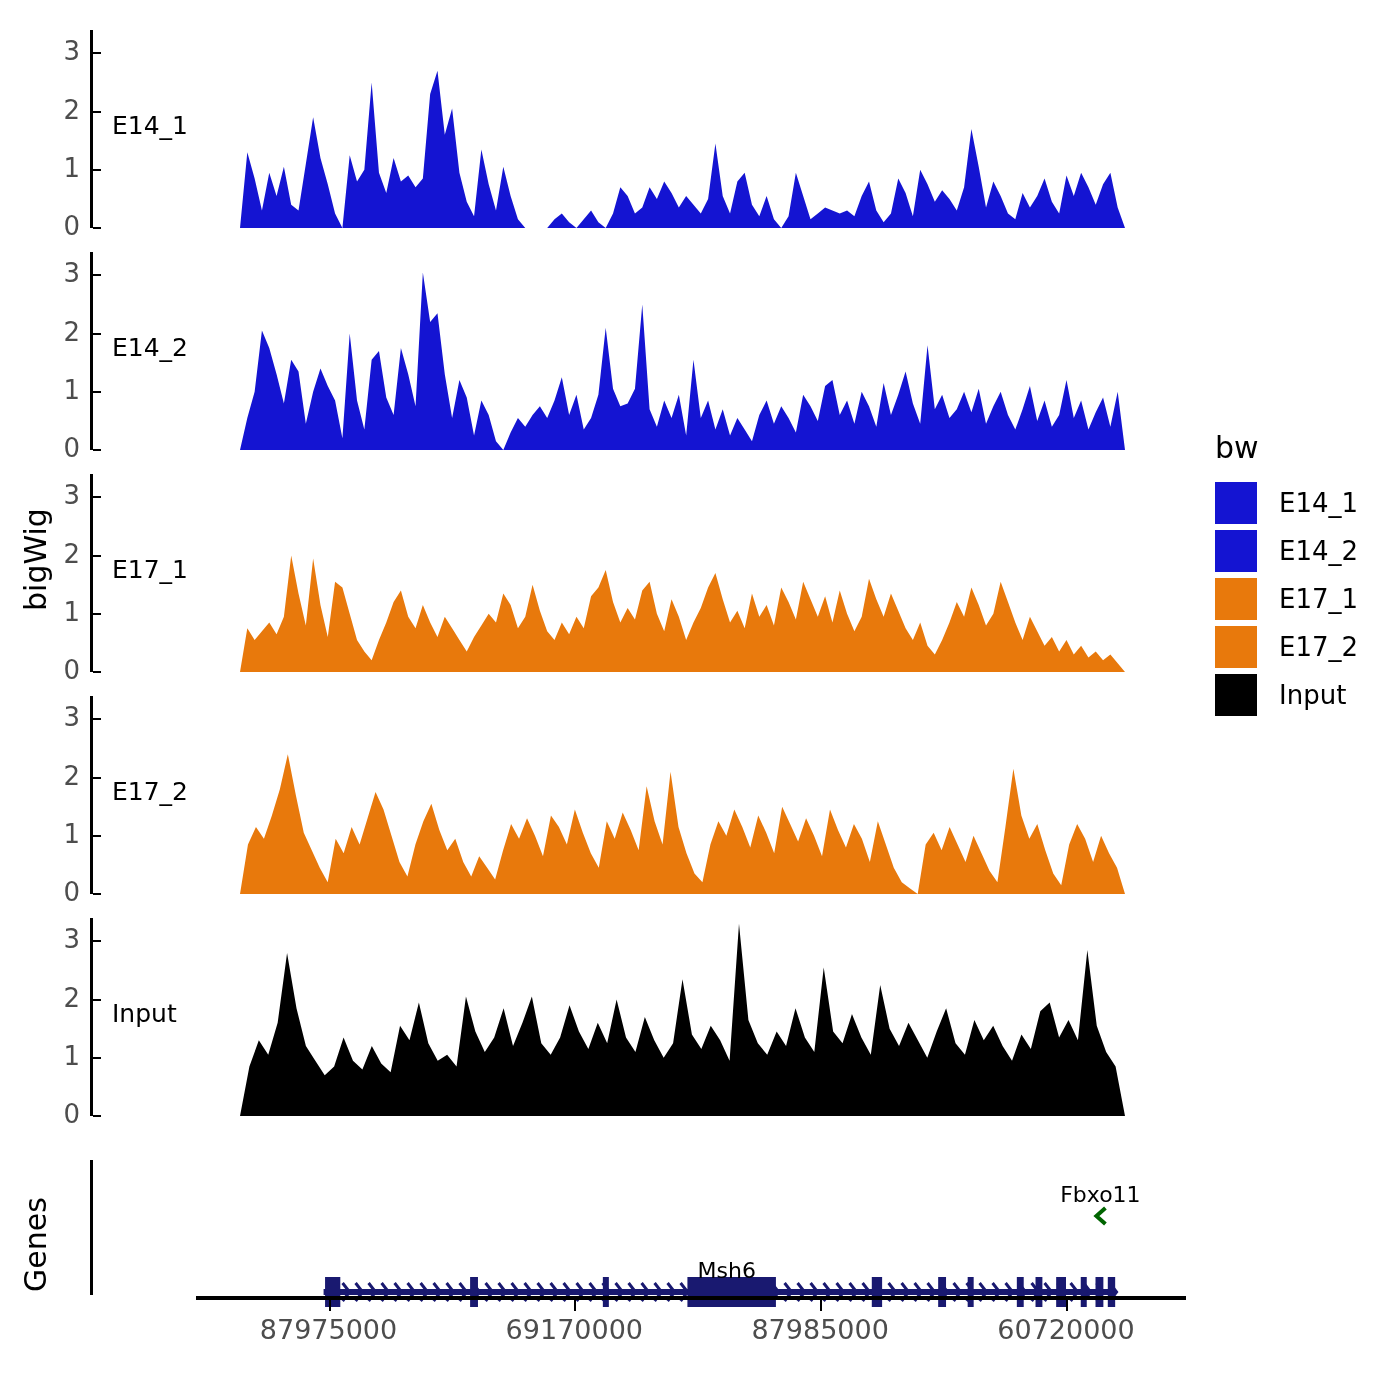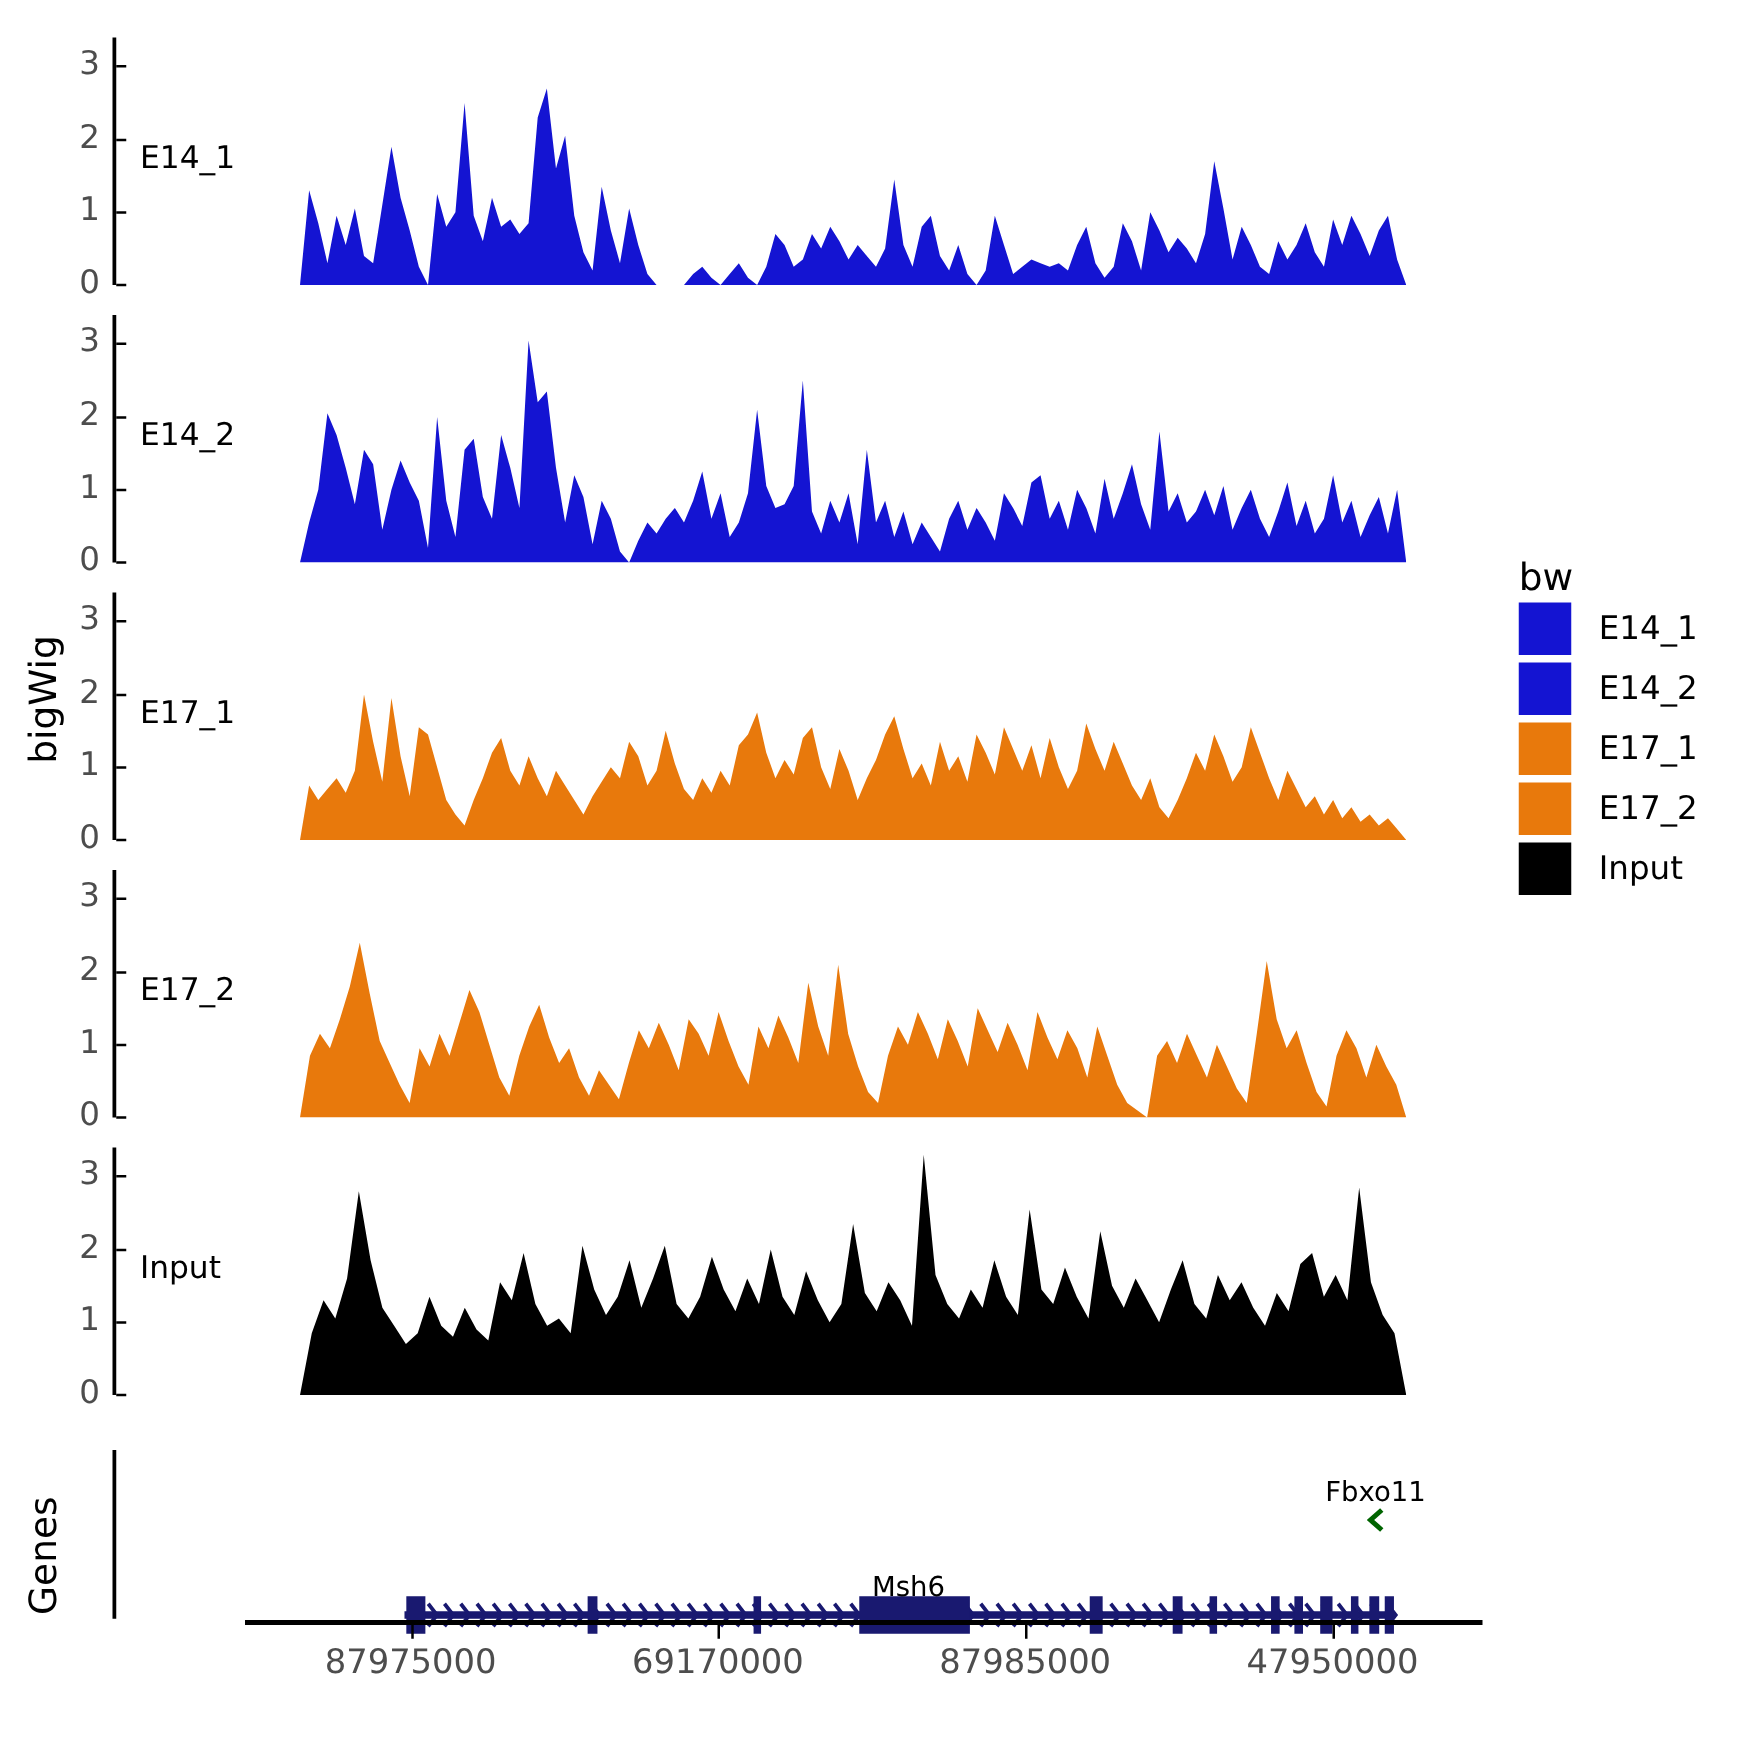--- a/index.html
+++ b/index.html
@@ -127,21 +127,21 @@
         <div class="panel-lab" style="left: 22px; top: 81.18px;">Input</div>
         <div class="plotarea" style="left: 150px;">
           <svg width="885" height="198">
             <path d="M0.00,198.00 L9.41,148.50 L18.83,122.29 L28.24,136.85 L37.66,104.82 L47.07,34.94 L56.49,90.26 L65.90,128.12 L75.32,142.68 L84.73,157.24 L94.15,148.50 L103.56,119.38 L112.98,142.68 L122.39,151.41 L131.81,128.12 L141.22,145.59 L150.64,154.32 L160.05,107.74 L169.47,122.29 L178.88,84.44 L188.30,125.21 L197.71,142.68 L207.13,136.85 L216.54,148.50 L225.96,78.62 L235.37,113.56 L244.79,133.94 L254.20,119.38 L263.62,90.26 L273.03,128.12 L282.45,104.82 L291.86,78.62 L301.28,125.21 L310.69,136.85 L320.11,119.38 L329.52,87.35 L338.94,113.56 L348.35,131.03 L357.77,104.82 L367.18,125.21 L376.60,81.53 L386.01,119.38 L395.43,133.94 L404.84,99.00 L414.26,122.29 L423.67,139.76 L433.09,125.21 L442.50,61.15 L451.91,116.47 L461.33,131.03 L470.74,107.74 L480.16,122.29 L489.57,142.68 L498.99,5.82 L508.40,101.91 L517.82,125.21 L527.23,136.85 L536.65,113.56 L546.06,128.12 L555.48,90.26 L564.89,119.38 L574.31,133.94 L583.72,49.50 L593.14,113.56 L602.55,125.21 L611.97,96.09 L621.38,119.38 L630.80,136.85 L640.21,66.97 L649.63,110.65 L659.04,128.12 L668.46,104.82 L677.87,122.29 L687.29,139.76 L696.70,113.56 L706.12,90.26 L715.53,125.21 L724.95,136.85 L734.36,101.91 L743.78,122.29 L753.19,107.74 L762.61,128.12 L772.02,142.68 L781.44,116.47 L790.85,131.03 L800.27,93.18 L809.68,84.44 L819.10,119.38 L828.51,101.91 L837.93,122.29 L847.34,32.03 L856.76,107.74 L866.17,133.94 L875.59,148.50 L885.00,198.00 L885,198 L0,198 Z" fill="#000000" stroke="none"></path>
           </svg>
         </div>
       </div>
     </div>
 
   <div class="legend" style="left:1215px;top:430px;width:180px;">
-    <div class="legend-title" style="left:0px;top:15px;">bw</div>
+    <div class="legend-title" style="left:0px;top:0px;">bw</div>
     <div id="legend-items">
         <div class="legend-item" style="left: 0px; top: 52px;">
           <span class="legend-key" style="background: rgb(20, 20, 210);"></span>
           <span class="legend-lab">E14_1</span>
         </div>
         <div class="legend-item" style="left: 0px; top: 100px;">
           <span class="legend-key" style="background: rgb(20, 20, 210);"></span>
           <span class="legend-lab">E14_2</span>
         </div>
         <div class="legend-item" style="left: 0px; top: 148px;">
@@ -248,16 +248,16 @@
 
   <div class="xaxis-line" style="left:196px;top:1296px;width:990px;"></div>
   <div id="xticks">
       <div class="xtick" style="left: 328.5px; top: 1300px;"></div>
       <div class="xticklab" style="left: 218.5px; top: 1314px;">87975000</div>
       <div class="xtick" style="left: 574.333px; top: 1300px;"></div>
       <div class="xticklab" style="left: 464.333px; top: 1314px;">69170000</div>
       <div class="xtick" style="left: 820.167px; top: 1300px;"></div>
       <div class="xticklab" style="left: 710.167px; top: 1314px;">87985000</div>
       <div class="xtick" style="left: 1066px; top: 1300px;"></div>
-      <div class="xticklab" style="left: 956px; top: 1314px;">47950000</div>
+      <div class="xticklab" style="left: 956px; top: 1314px;">60720000</div>
     </div>
 
 </div>
 
 </body></html>

